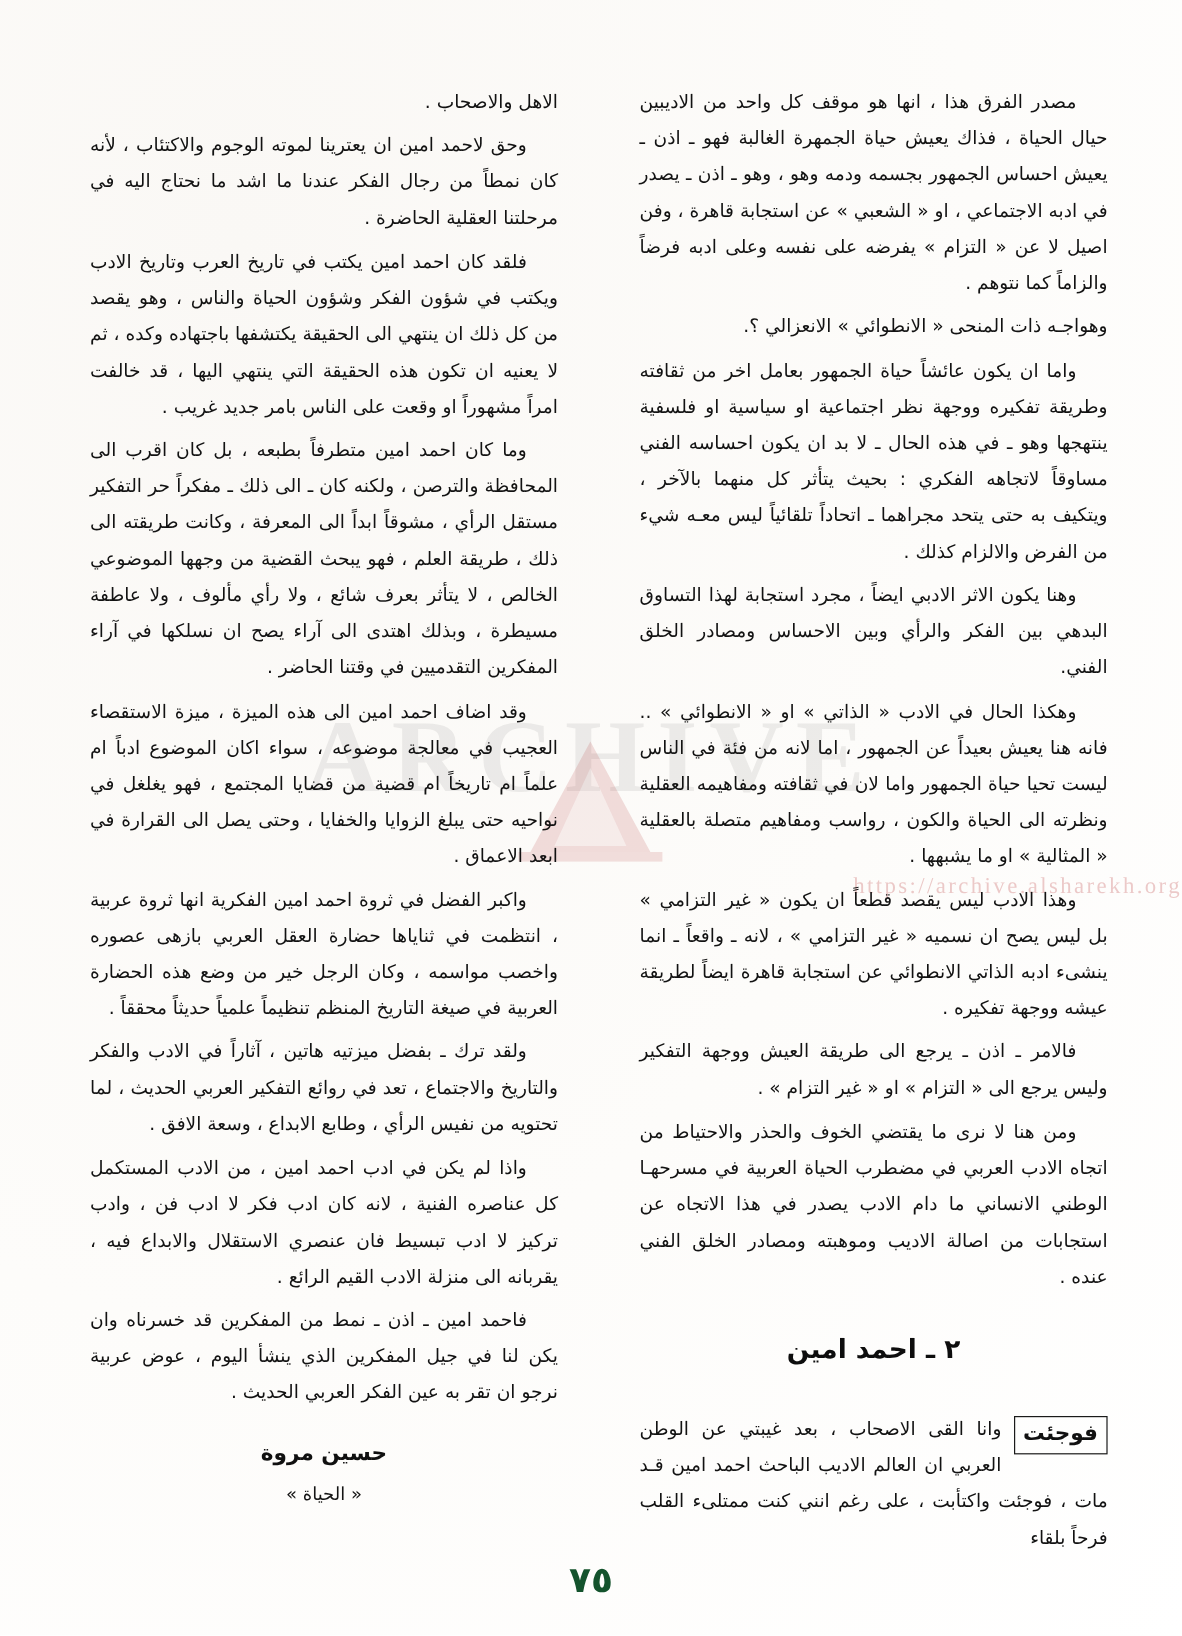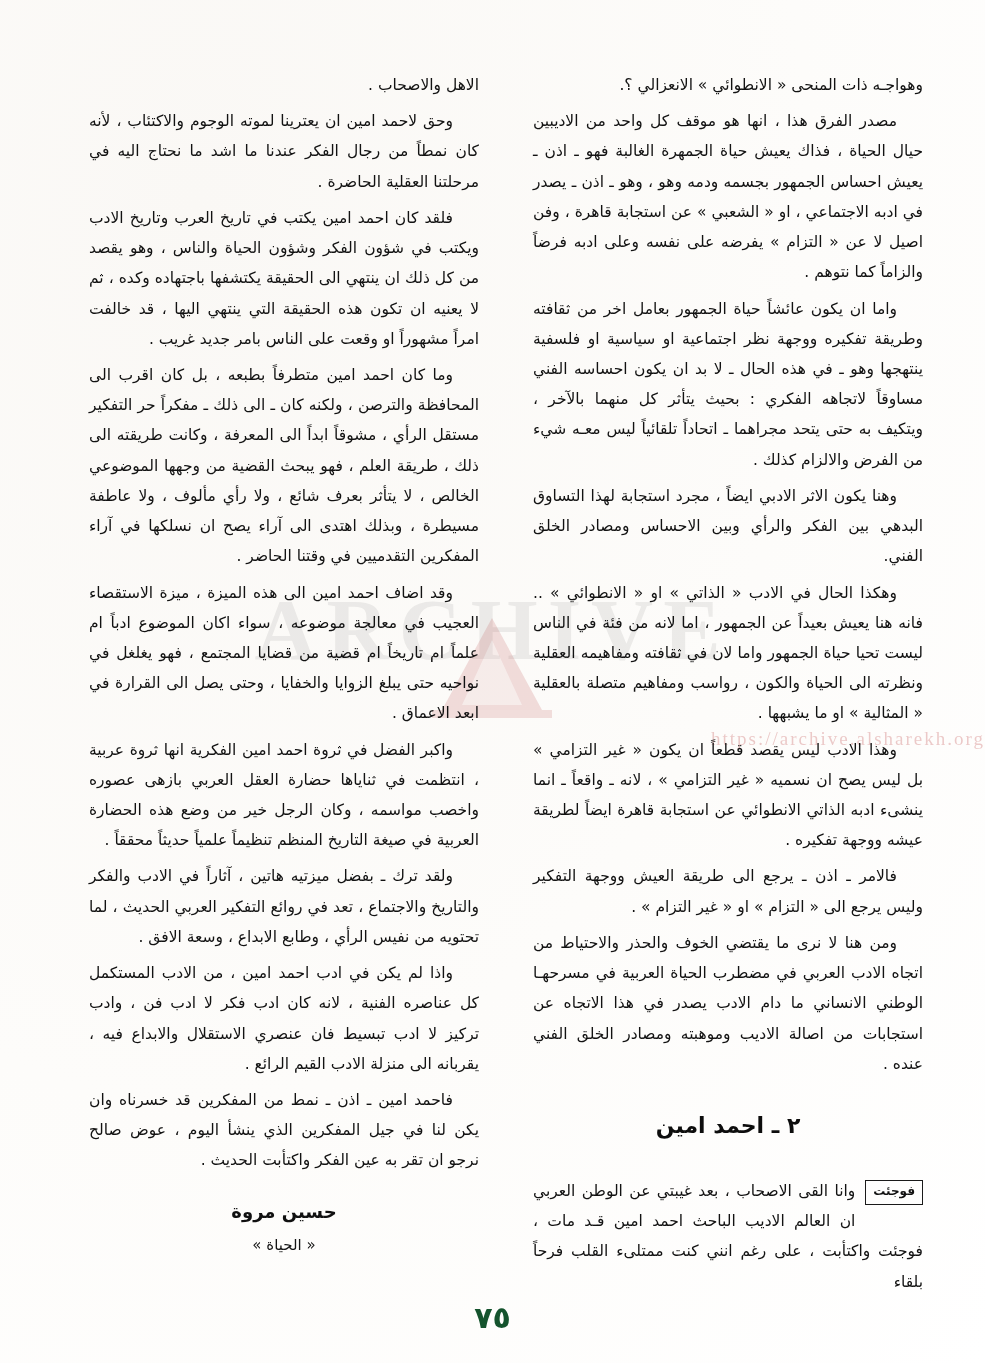--- a/index.html
+++ b/index.html
@@ -81,21 +81,21 @@
     top: 70px;
     width: 390px;
     direction: rtl;
     text-align: justify;
     font-family: "DejaVu Sans", sans-serif;
     font-size: 15.5px;
     line-height: 1.95;
     color: #121212;
   }
   .col-right { right: 62px; }
-  .col-left  { left: 89px; }
+  .col-left  { left: 75px; }
 
   .para {
     margin: 0 0 6px 0;
     text-indent: 26px;
   }
   .para.noindent { text-indent: 0; }
 
   .section-head {
     margin: 26px 0 28px 0;
     text-align: center;
@@ -108,21 +108,21 @@
 
   .dropcap-block {
     position: relative;
     min-height: 52px;
   }
   .dropcap {
     float: right;
     margin: 4px 0 2px 10px;
     border: 1.6px solid #1a1a1a;
     padding: 4px 7px 5px 7px;
-    font-size: 12px;
+    font-size: 18px;
     line-height: 1.15;
     font-weight: 700;
     color: #111;
     background: transparent;
   }
 
   .signature {
     margin-top: 18px;
     text-align: center;
     font-size: 18px;
@@ -160,22 +160,22 @@
   <div class="watermark-sub">https://archive.alsharekh.org</div>
   <svg class="watermark-mark" viewBox="0 0 200 120">
     <polygon points="100,8 150,100 50,100" fill="#b33a3a" opacity="0.55"></polygon>
     <polygon points="100,30 130,95 70,95" fill="#ffffff" opacity="0.5"></polygon>
     <rect x="40" y="100" width="120" height="8" fill="#b33a3a" opacity="0.5"></rect>
   </svg>
 
   <div class="columns">
 
     <div class="col col-right">
+      <p class="para">مصدر الفرق هذا ، انها هو موقف كل واحد من الاديبين حيال الحياة ، فذاك يعيش حياة الجمهرة الغالبة فهو ـ اذن ـ يعيش احساس الجمهور بجسمه ودمه وهو ، وهو ـ اذن ـ يصدر في ادبه الاجتماعي ، او « الشعبي » عن استجابة قاهرة ، وفن اصيل لا عن « التزام » يفرضه على نفسه وعلى ادبه فرضاً والزاماً كما نتوهم .</p>
       <p class="para noindent">وهواجـه ذات المنحى « الانطوائي » الانعزالي ؟.</p>
-      <p class="para">مصدر الفرق هذا ، انها هو موقف كل واحد من الاديبين حيال الحياة ، فذاك يعيش حياة الجمهرة الغالبة فهو ـ اذن ـ يعيش احساس الجمهور بجسمه ودمه وهو ، وهو ـ اذن ـ يصدر في ادبه الاجتماعي ، او « الشعبي » عن استجابة قاهرة ، وفن اصيل لا عن « التزام » يفرضه على نفسه وعلى ادبه فرضاً والزاماً كما نتوهم .</p>
       <p class="para">واما ان يكون عائشاً حياة الجمهور بعامل اخر من ثقافته وطريقة تفكيره ووجهة نظر اجتماعية او سياسية او فلسفية ينتهجها وهو ـ في هذه الحال ـ لا بد ان يكون احساسه الفني مساوقاً لاتجاهه الفكري : بحيث يتأثر كل منهما بالآخر ، ويتكيف به حتى يتحد مجراهما ـ اتحاداً تلقائياً ليس معـه شيء من الفرض والالزام كذلك .</p>
       <p class="para">وهنا يكون الاثر الادبي ايضاً ، مجرد استجابة لهذا التساوق البدهي بين الفكر والرأي وبين الاحساس ومصادر الخلق الفني.</p>
       <p class="para">وهكذا الحال في الادب « الذاتي » او « الانطوائي » .. فانه هنا يعيش بعيداً عن الجمهور ، اما لانه من فئة في الناس ليست تحيا حياة الجمهور واما لان في ثقافته ومفاهيمه العقلية ونظرته الى الحياة والكون ، رواسب ومفاهيم متصلة بالعقلية « المثالية » او ما يشبهها .</p>
       <p class="para">وهذا الادب ليس يقصد قطعاً ان يكون « غير التزامي » بل ليس يصح ان نسميه « غير التزامي » ، لانه ـ واقعاً ـ انما ينشىء ادبه الذاتي الانطوائي عن استجابة قاهرة ايضاً لطريقة عيشه ووجهة تفكيره .</p>
       <p class="para">فالامر ـ اذن ـ يرجع الى طريقة العيش ووجهة التفكير وليس يرجع الى « التزام » او « غير التزام » .</p>
       <p class="para">ومن هنا لا نرى ما يقتضي الخوف والحذر والاحتياط من اتجاه الادب العربي في مضطرب الحياة العربية في مسرحهـا الوطني الانساني ما دام الادب يصدر في هذا الاتجاه عن استجابات من اصالة الاديب وموهبته ومصادر الخلق الفني عنده .</p>
 
       <div class="section-head">٢ ـ احمد امين</div>
 
       <div class="dropcap-block">
@@ -186,21 +186,21 @@
 
     <div class="col col-left">
       <p class="para noindent">الاهل والاصحاب .</p>
       <p class="para">وحق لاحمد امين ان يعترينا لموته الوجوم والاكتئاب ، لأنه كان نمطاً من رجال الفكر عندنا ما اشد ما نحتاج اليه في مرحلتنا العقلية الحاضرة .</p>
       <p class="para">فلقد كان احمد امين يكتب في تاريخ العرب وتاريخ الادب ويكتب في شؤون الفكر وشؤون الحياة والناس ، وهو يقصد من كل ذلك ان ينتهي الى الحقيقة يكتشفها باجتهاده وكده ، ثم لا يعنيه ان تكون هذه الحقيقة التي ينتهي اليها ، قد خالفت امراً مشهوراً او وقعت على الناس بامر جديد غريب .</p>
       <p class="para">وما كان احمد امين متطرفاً بطبعه ، بل كان اقرب الى المحافظة والترصن ، ولكنه كان ـ الى ذلك ـ مفكراً حر التفكير مستقل الرأي ، مشوقاً ابداً الى المعرفة ، وكانت طريقته الى ذلك ، طريقة العلم ، فهو يبحث القضية من وجهها الموضوعي الخالص ، لا يتأثر بعرف شائع ، ولا رأي مألوف ، ولا عاطفة مسيطرة ، وبذلك اهتدى الى آراء يصح ان نسلكها في آراء المفكرين التقدميين في وقتنا الحاضر .</p>
       <p class="para">وقد اضاف احمد امين الى هذه الميزة ، ميزة الاستقصاء العجيب في معالجة موضوعه ، سواء اكان الموضوع ادباً ام علماً ام تاريخاً ام قضية من قضايا المجتمع ، فهو يغلغل في نواحيه حتى يبلغ الزوايا والخفايا ، وحتى يصل الى القرارة في ابعد الاعماق .</p>
       <p class="para">واكبر الفضل في ثروة احمد امين الفكرية انها ثروة عربية ، انتظمت في ثناياها حضارة العقل العربي بازهى عصوره واخصب مواسمه ، وكان الرجل خير من وضع هذه الحضارة العربية في صيغة التاريخ المنظم تنظيماً علمياً حديثاً محققاً .</p>
       <p class="para">ولقد ترك ـ بفضل ميزتيه هاتين ، آثاراً في الادب والفكر والتاريخ والاجتماع ، تعد في روائع التفكير العربي الحديث ، لما تحتويه من نفيس الرأي ، وطابع الابداع ، وسعة الافق .</p>
       <p class="para">واذا لم يكن في ادب احمد امين ، من الادب المستكمل كل عناصره الفنية ، لانه كان ادب فكر لا ادب فن ، وادب تركيز لا ادب تبسيط فان عنصري الاستقلال والابداع فيه ، يقربانه الى منزلة الادب القيم الرائع .</p>
-      <p class="para">فاحمد امين ـ اذن ـ نمط من المفكرين قد خسرناه وان يكن لنا في جيل المفكرين الذي ينشأ اليوم ، عوض صالح نرجو ان تقر به عين الفكر واكتأبت الحديث .</p>
+      <p class="para">فاحمد امين ـ اذن ـ نمط من المفكرين قد خسرناه وان يكن لنا في جيل المفكرين الذي ينشأ اليوم ، عوض عربية نرجو ان تقر به عين الفكر العربي الحديث .</p>
 
       <div class="signature">حسين مروة</div>
       <div class="source-note">« الحياة »</div>
     </div>
 
   </div>
 
   <div class="page-number">٧٥</div>
 </div>
 

